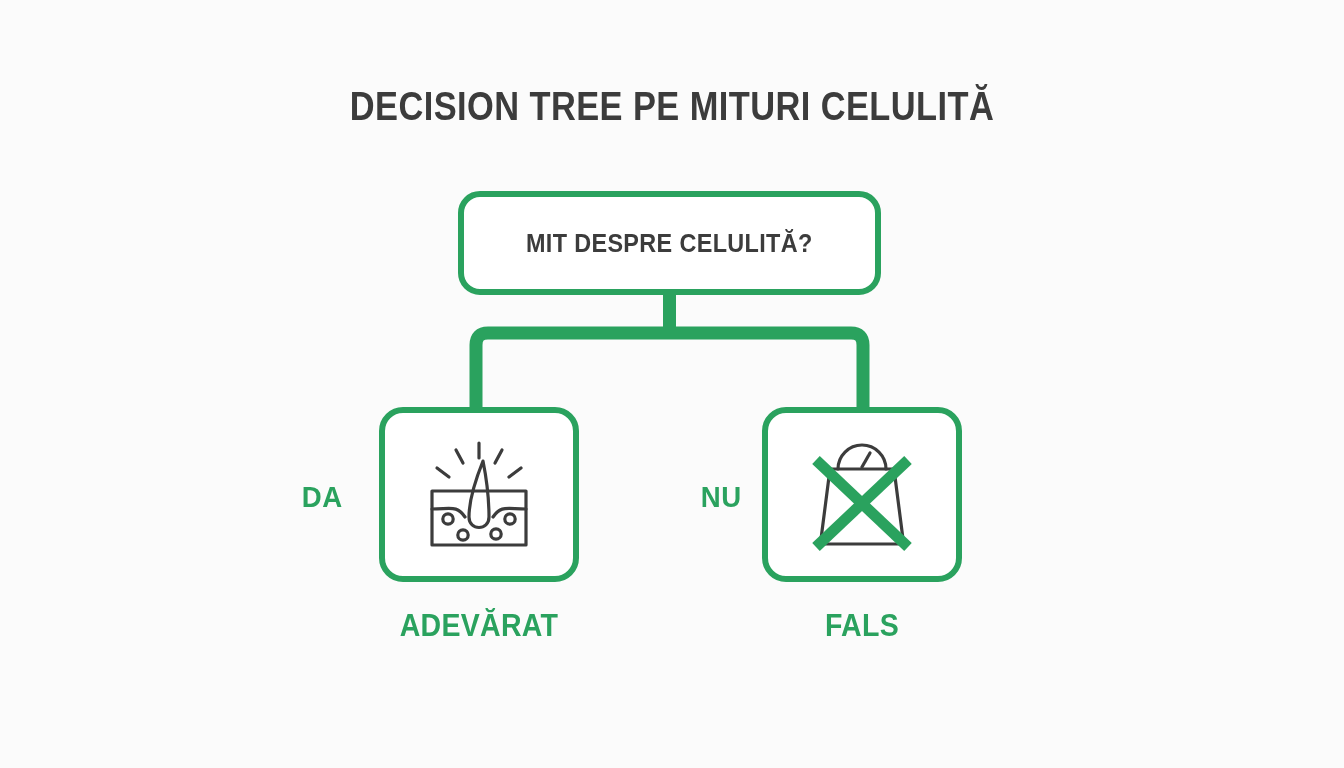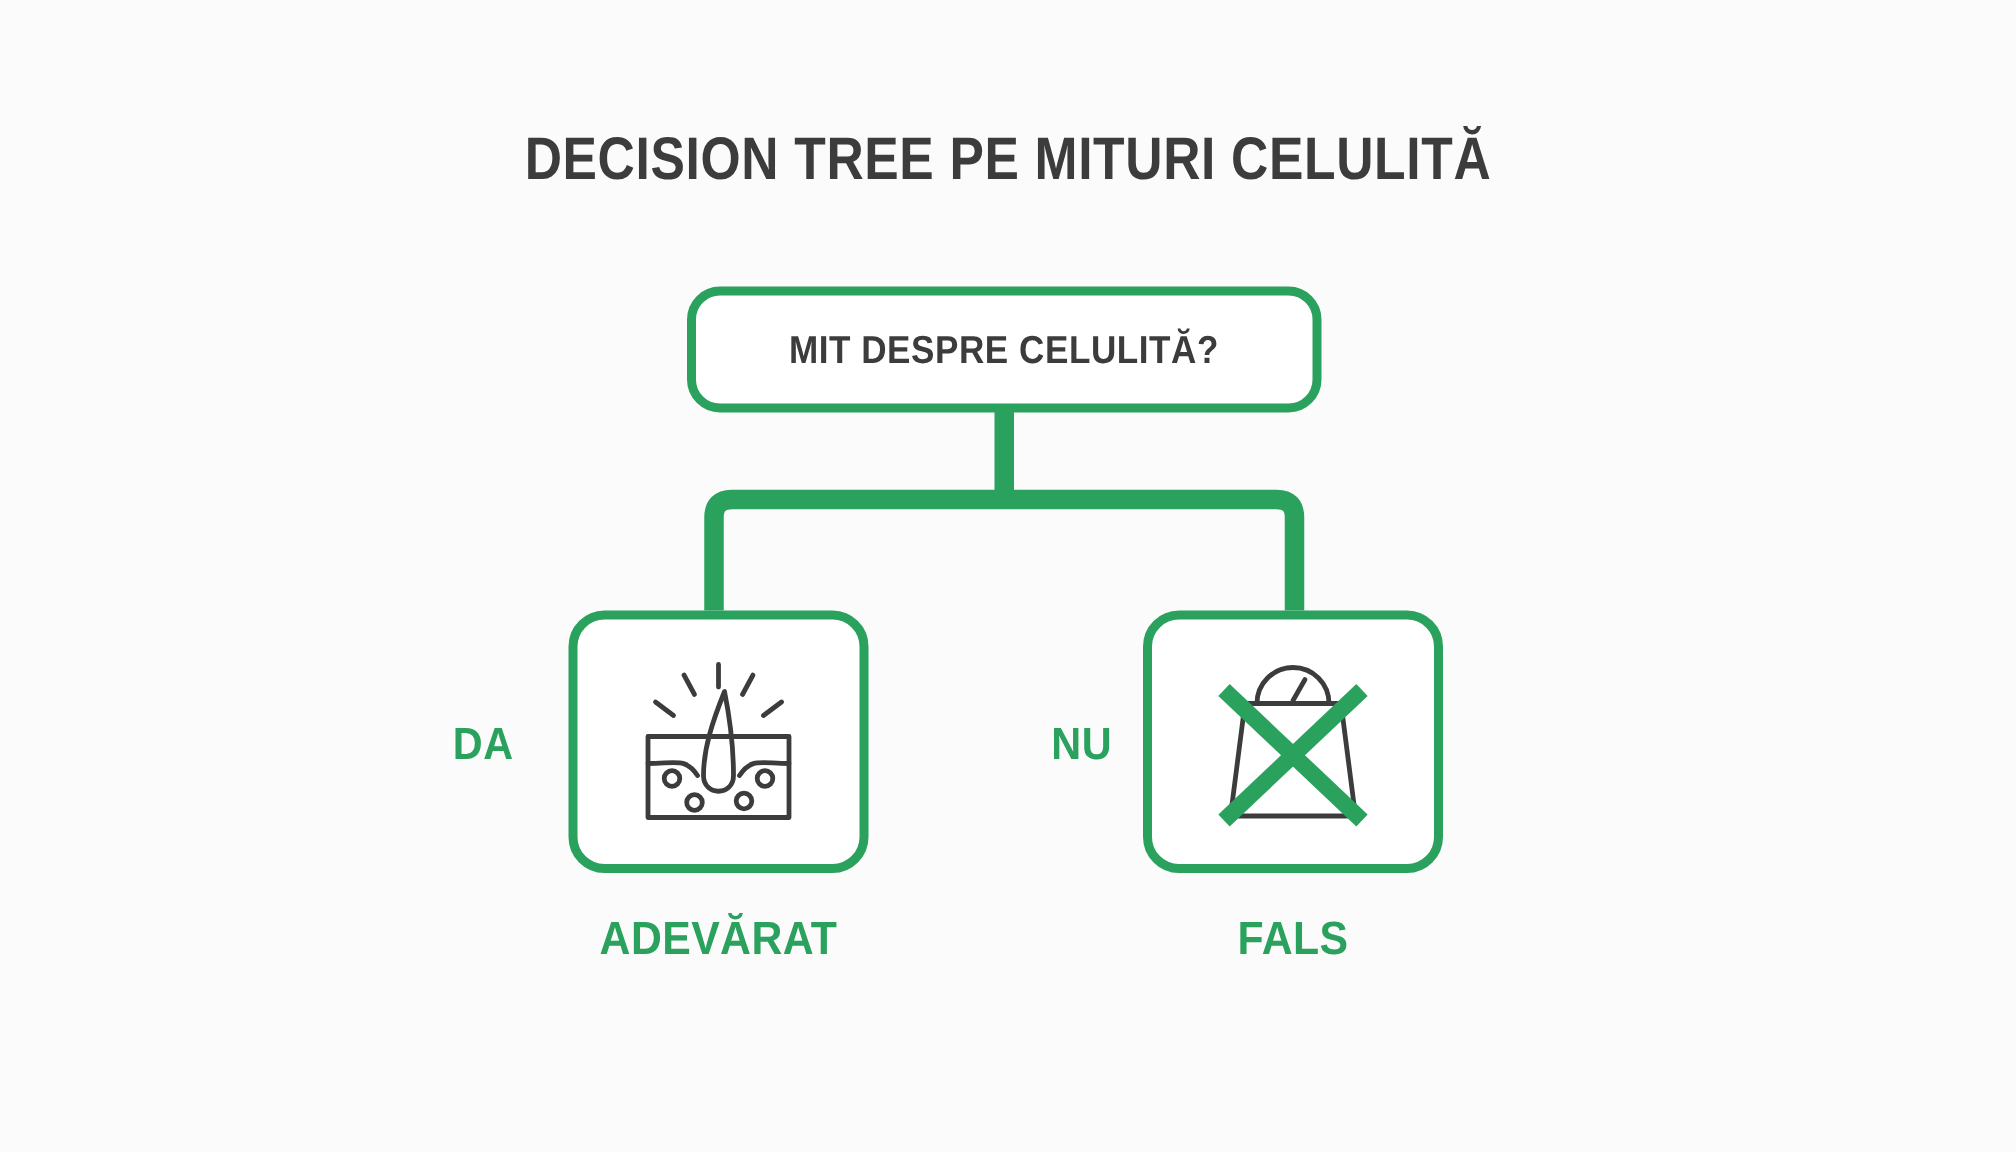--- a/index.html
+++ b/index.html
@@ -49,21 +49,21 @@
     height: 768px;
     pointer-events: none;
   }
 
   
   #root-node {
     position: absolute;
     left: 458px;
     top: 191px;
     width: 423px;
-    height: 84px;
+    height: 104px;
     background: #ffffff;
     border: 6px solid #2aa25e;
     border-radius: 22px;
     display: flex;
     align-items: center;
     justify-content: center;
   }
 
   #root-node .node-text {
     font-family: "Liberation Sans", sans-serif;

